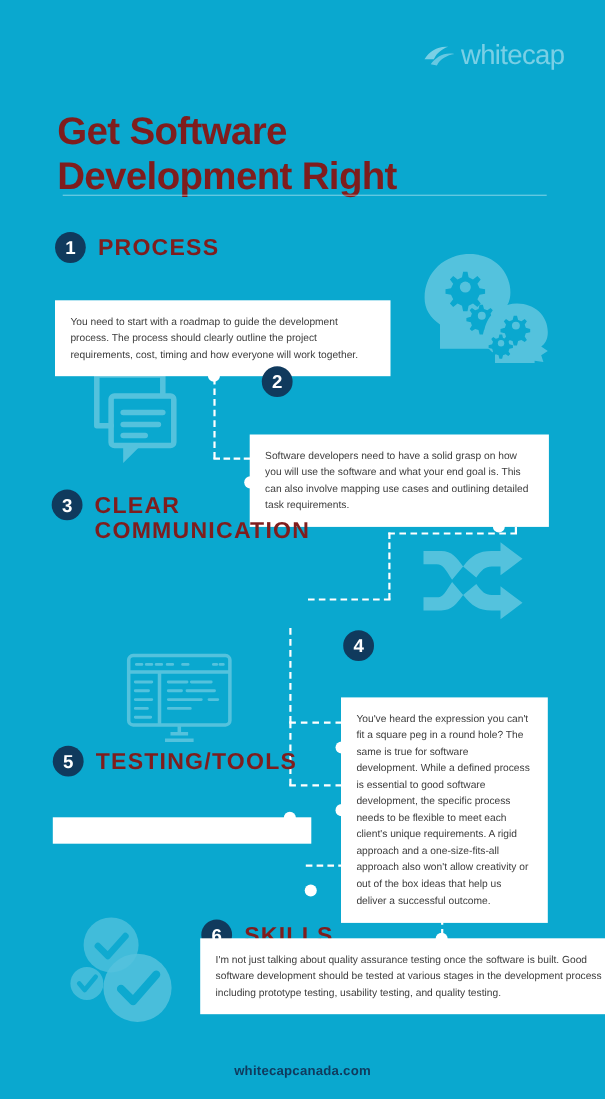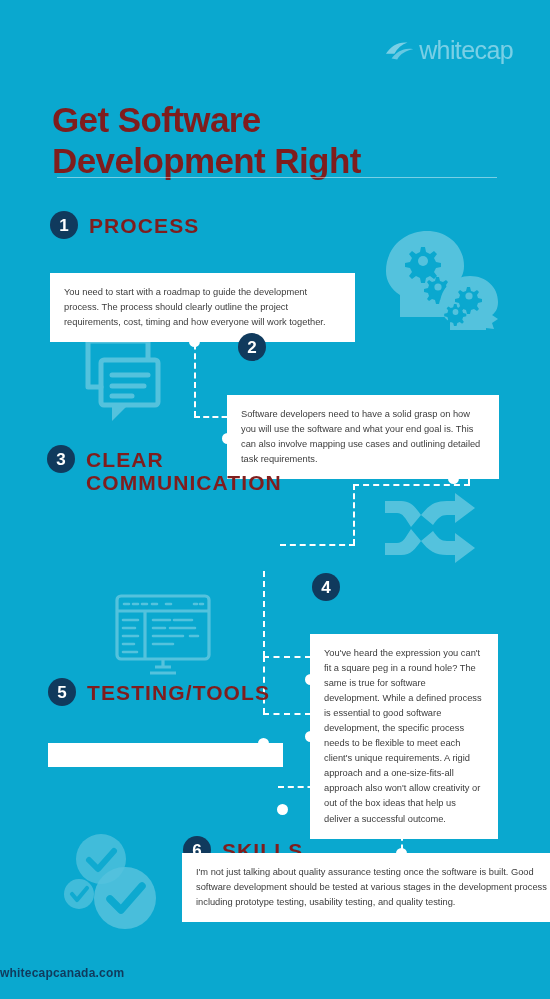--- a/index.html
+++ b/index.html
@@ -117,21 +117,21 @@
   }
 
   
   .bg-icon { position: absolute; opacity: .30; }
   .bg-icon svg { display: block; }
 
   
   .footer {
     position: absolute;
     left: 0; right: 0; top: 966px;
-    text-align: left;
+    text-align: center;
     color: #103a5d;
     font-size: 12px;
     font-weight: bold;
     letter-spacing: .2px;
   }
 </style>
 </head>
 <body>
 
 <div id="page">

